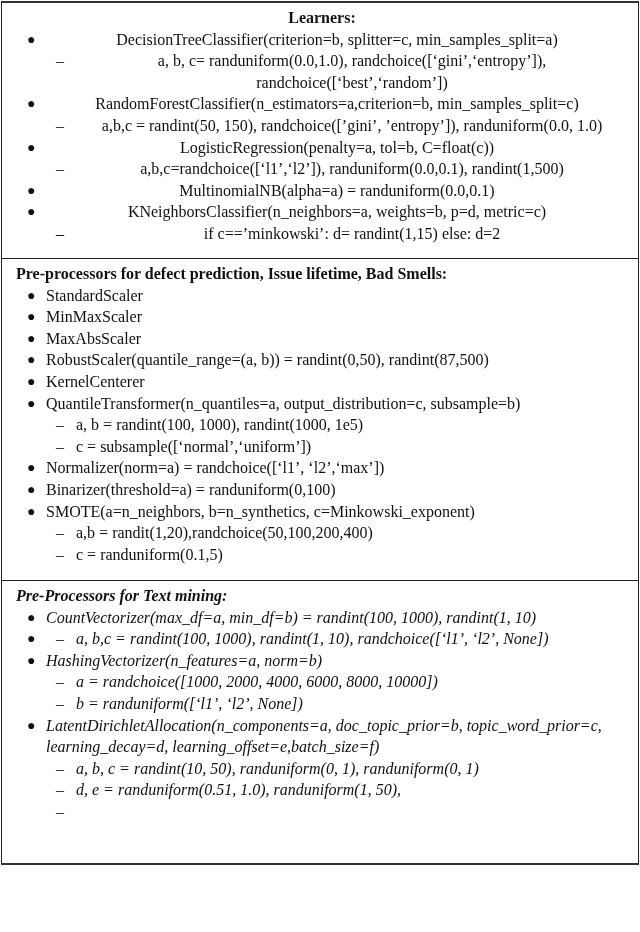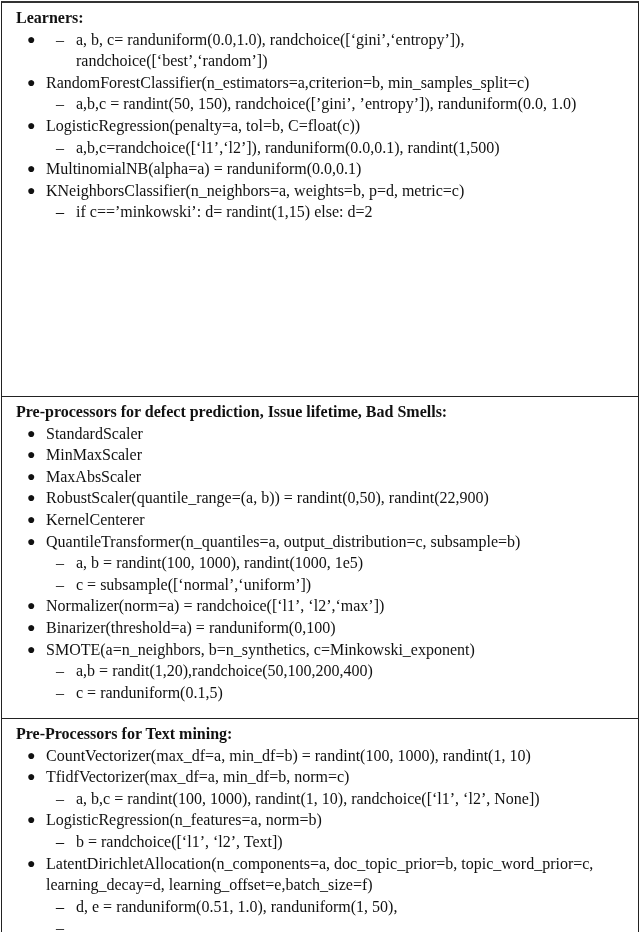--- a/index.html
+++ b/index.html
@@ -9,39 +9,39 @@
     border: 1.5px solid #222;
     border-top: 2px solid #333;
     border-bottom: 2px solid #333;
     font-family: "Liberation Serif", "DejaVu Serif", serif;
     color: #111;
     font-size: 16px;
     line-height: 21.6px;
   }
   .section { border-bottom: 1.5px solid #222; padding: 4px 10px 4px 14px; box-sizing: border-box; }
   .section:last-child { border-bottom: none; }
-  .s1 { height: 394px; }
+  .s1 { height: 256px; text-align: center; }
   .s2 { height: 322px; }
-  .s3 { height: 282px; }
+  .s3 { height: 282px; font-style: italic; }
   .heading { font-weight: bold; margin: 0; }
   ul.l1 { list-style: none; margin: 0; padding: 0; }
   ul.l1 > li { position: relative; padding-left: 30px; }
   ul.l1 > li > .bullet { position: absolute; left: 11px; top: 0; font-size: 14px; }
   ul.l2 { list-style: none; margin: 0; padding: 0; }
   ul.l2 > li { position: relative; padding-left: 30px; }
   ul.l2 > li > .dash { position: absolute; left: 10px; top: 0; }
 </style>
 </head>
 <body>
 
 <div class="table" id="tbl">
     <div class="section s1">
       <div class="heading">Learners:</div>
       <ul class="l1">
-        <li><span class="bullet">●</span><ul class="l2">
+        <li><span class="bullet">●</span><span>DecisionTreeClassifier(criterion=b, splitter=c, min_samples_split=a)</span><ul class="l2">
             <li><span class="dash">–</span><span>a, b, c= randuniform(0.0,1.0), randchoice([‘gini’,‘entropy’]), randchoice([‘best’,‘random’])</span></li>
           </ul></li>
         <li><span class="bullet">●</span><span>RandomForestClassifier(n_estimators=a,criterion=b, min_samples_split=c)</span><ul class="l2">
             <li><span class="dash">–</span><span>a,b,c = randint(50, 150), randchoice([’gini’, ’entropy’]), randuniform(0.0, 1.0)</span></li>
           </ul></li>
         <li><span class="bullet">●</span><span>LogisticRegression(penalty=a, tol=b, C=float(c))</span><ul class="l2">
             <li><span class="dash">–</span><span>a,b,c=randchoice([‘l1’,‘l2’]), randuniform(0.0,0.1), randint(1,500)</span></li>
           </ul></li>
         <li><span class="bullet">●</span><span>MultinomialNB(alpha=a) = randuniform(0.0,0.1)</span></li>
         <li><span class="bullet">●</span><span>KNeighborsClassifier(n_neighbors=a, weights=b, p=d, metric=c)</span><ul class="l2">
@@ -49,45 +49,45 @@
             <li><span class="dash">–</span><span>if c==’minkowski’: d= randint(1,15) else: d=2</span></li>
           </ul></li>
       </ul>
     </div>
     <div class="section s2">
       <div class="heading">Pre-processors for defect prediction, Issue lifetime, Bad Smells:</div>
       <ul class="l1">
         <li><span class="bullet">●</span><span>StandardScaler</span></li>
         <li><span class="bullet">●</span><span>MinMaxScaler</span></li>
         <li><span class="bullet">●</span><span>MaxAbsScaler</span></li>
-        <li><span class="bullet">●</span><span>RobustScaler(quantile_range=(a, b)) = randint(0,50), randint(22,900)</span></li>
+        <li><span class="bullet">●</span><span>RobustScaler(quantile_range=(a, b)) = randint(0,50), randint(87,500)</span></li>
         <li><span class="bullet">●</span><span>KernelCenterer</span></li>
         <li><span class="bullet">●</span><span>QuantileTransformer(n_quantiles=a, output_distribution=c, subsample=b)</span><ul class="l2">
             <li><span class="dash">–</span><span>a, b = randint(100, 1000), randint(1000, 1e5)</span></li>
             <li><span class="dash">–</span><span>c = subsample([‘normal’,‘uniform’])</span></li>
           </ul></li>
         <li><span class="bullet">●</span><span>Normalizer(norm=a) = randchoice([‘l1’, ‘l2’,‘max’])</span></li>
         <li><span class="bullet">●</span><span>Binarizer(threshold=a) = randuniform(0,100)</span></li>
         <li><span class="bullet">●</span><span>SMOTE(a=n_neighbors, b=n_synthetics, c=Minkowski_exponent)</span><ul class="l2">
             <li><span class="dash">–</span><span>a,b = randit(1,20),randchoice(50,100,200,400)</span></li>
             <li><span class="dash">–</span><span>c = randuniform(0.1,5)</span></li>
           </ul></li>
       </ul>
     </div>
     <div class="section s3">
       <div class="heading">Pre-Processors for Text mining:</div>
       <ul class="l1">
         <li><span class="bullet">●</span><span>CountVectorizer(max_df=a, min_df=b) = randint(100, 1000), randint(1, 10)</span></li>
-        <li><span class="bullet">●</span><span>TfidfVectorizer(max_df=a, min_df=b, norm=c)</span><ul class="l2">
+        <li><span class="bullet">●</span><ul class="l2">
             <li><span class="dash">–</span><span>a, b,c = randint(100, 1000), randint(1, 10), randchoice([‘l1’, ‘l2’, None])</span></li>
           </ul></li>
-        <li><span class="bullet">●</span><span>LogisticRegression(n_features=a, norm=b)</span><ul class="l2">
-            <li><span class="dash">–</span></li>
-            <li><span class="dash">–</span><span>b = randchoice([‘l1’, ‘l2’, Text])</span></li>
+        <li><span class="bullet">●</span><span>HashingVectorizer(n_features=a, norm=b)</span><ul class="l2">
+            <li><span class="dash">–</span><span>a = randchoice([1000, 2000, 4000, 6000, 8000, 10000])</span></li>
+            <li><span class="dash">–</span><span>b = randuniform([‘l1’, ‘l2’, None])</span></li>
           </ul></li>
         <li><span class="bullet">●</span><span>LatentDirichletAllocation(n_components=a, doc_topic_prior=b, topic_word_prior=c, learning_decay=d, learning_offset=e,batch_size=f)</span><ul class="l2">
-            <li><span class="dash">–</span></li>
+            <li><span class="dash">–</span><span>a, b, c = randint(10, 50), randuniform(0, 1), randuniform(0, 1)</span></li>
             <li><span class="dash">–</span><span>d, e = randuniform(0.51, 1.0), randuniform(1, 50),</span></li>
             <li><span class="dash">–</span></li>
           </ul></li>
       </ul>
     </div>
   </div>
 
 </body></html>

